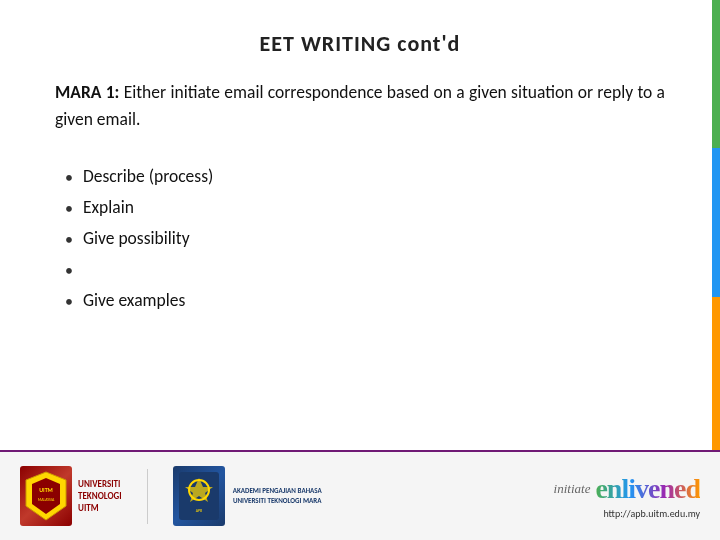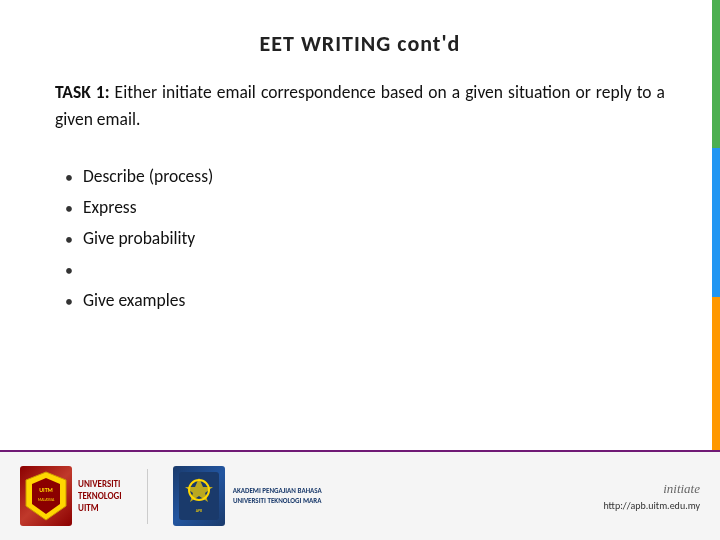--- a/index.html
+++ b/index.html
@@ -209,36 +209,36 @@
 <body>
 
 <div class="slide">
   <div class="accent-bar"></div>
 
   <div class="main-content">
 
     <h1 class="slide-title">EET WRITING cont'd</h1>
 
     <p class="task-text">
-      <span class="task-label">TASK  1:</span>
+      <span class="task-label">MARA  1:</span>
       <span>Either  initiate  email  correspondence based  on  a  given  situation  or  reply  to  a  given email.</span>
     </p>
 
     <ul class="bullet-list">
     <li>
           <span class="bullet-dot">•</span>
           <span>Describe (process)</span>
         </li>
         <li>
           <span class="bullet-dot">•</span>
-          <span>Express</span>
-        </li>
-        <li>
-          <span class="bullet-dot">•</span>
-          <span>Give probability</span>
+          <span>Explain</span>
+        </li>
+        <li>
+          <span class="bullet-dot">•</span>
+          <span>Give possibility</span>
         </li>
         <li>
           <span class="bullet-dot">•</span>
         </li>
         <li>
           <span class="bullet-dot">•</span>
           <span>Give examples</span>
         </li>
       </ul>
 
@@ -277,18 +277,19 @@
       </div>
       <div class="akademi-text">
         <span>AKADEMI PENGAJIAN BAHASA</span>
         <span>UNIVERSITI TEKNOLOGI MARA</span>
       </div>
     </div>
 
     <div class="footer-right">
       <div class="enlivened-badge">
         <span class="lang-word">initiate</span>
+        <span class="enlivened-text">enlivened</span>
       </div>
       <span class="footer-url">http://apb.uitm.edu.my</span>
     </div>
 
   </div>
 </div>
 
 </body></html>

